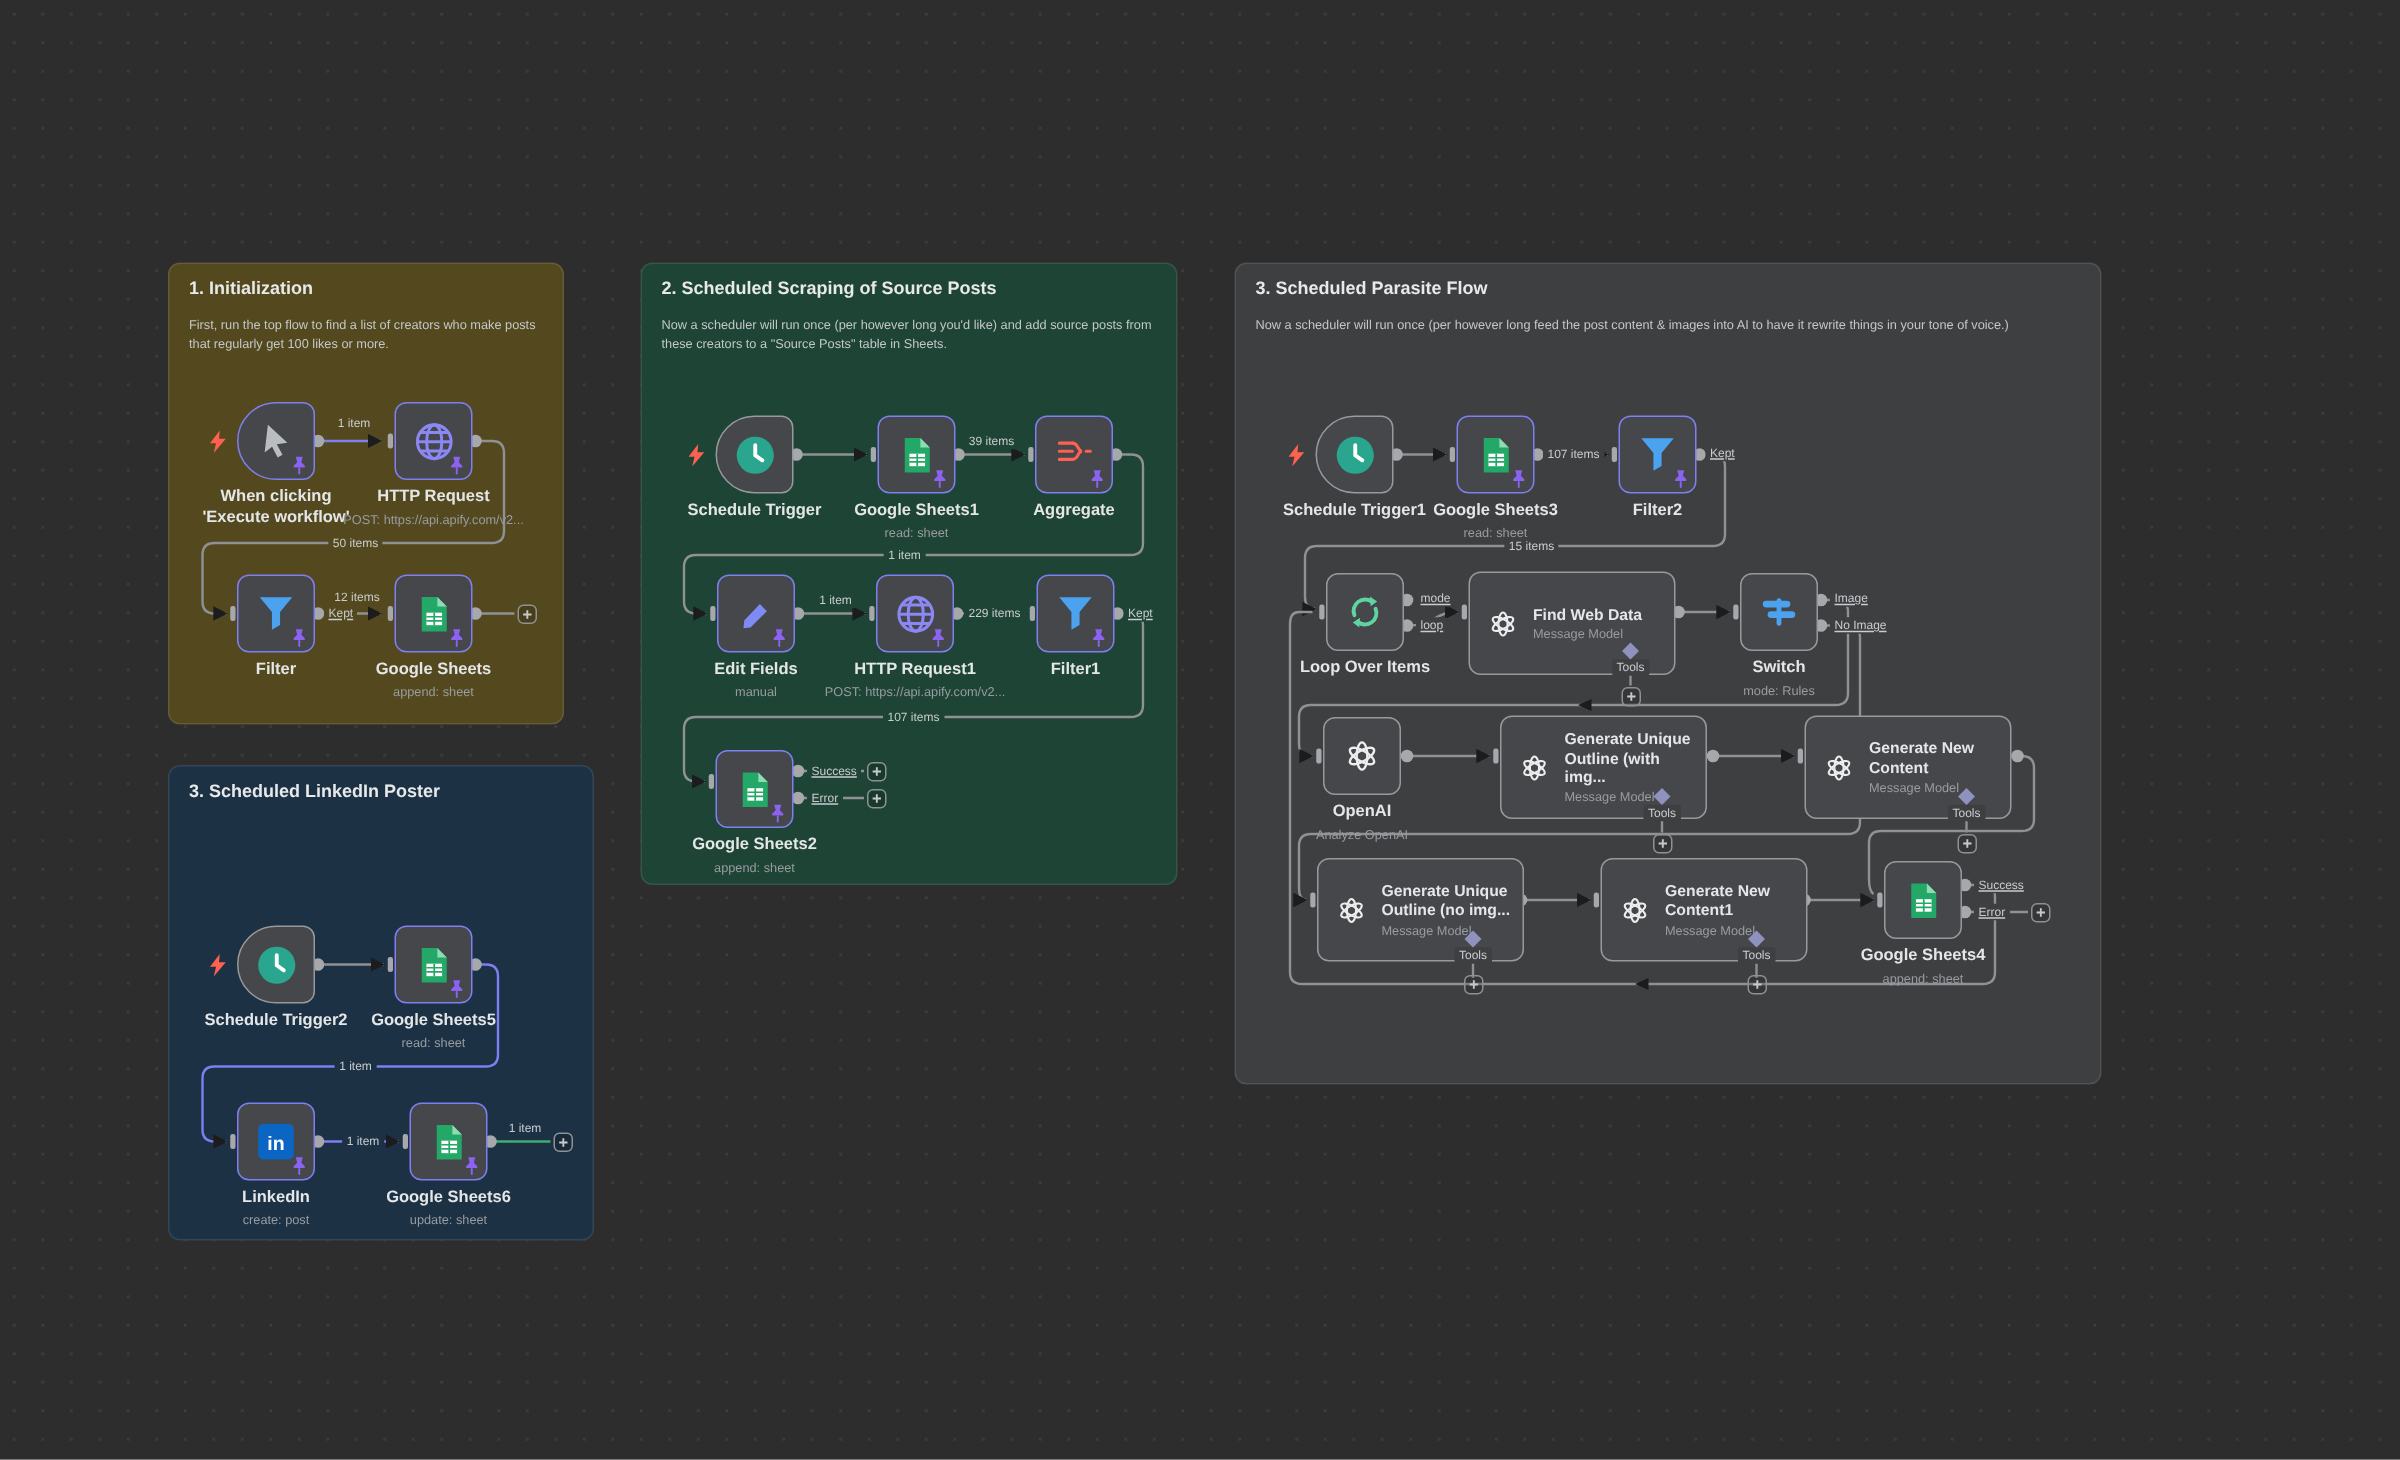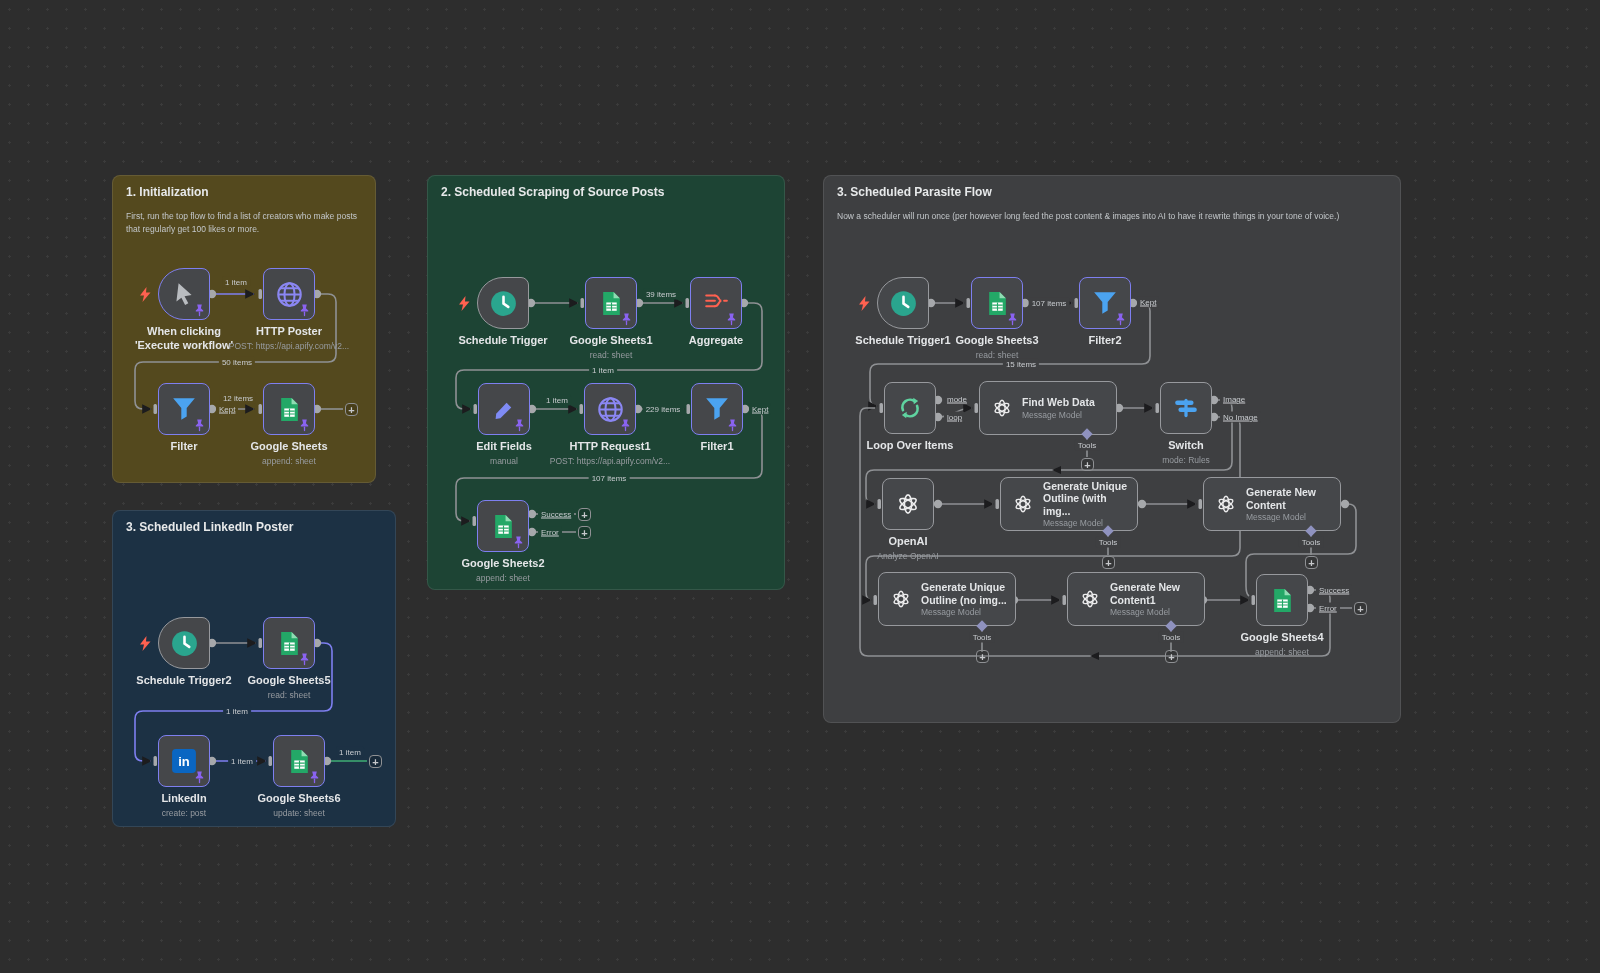--- a/index.html
+++ b/index.html
@@ -13,21 +13,21 @@
   .s-blue{background:#1c3144;}
   .s-gray{background:#3e3f41;}
   .sec-title{position:absolute;left:13px;top:9px;font-size:12px;font-weight:700;color:#e7e9ea;}
   .sec-desc{position:absolute;left:13px;top:34px;font-size:8.5px;line-height:1.5;color:#c3c7ca;}
   svg.wires{position:absolute;left:0;top:0;z-index:2;}
   .node{position:absolute;z-index:3;}
   .nbox{width:52px;height:52px;background:#45474a;border:1.8px solid #97999d;border-radius:8px;
     box-sizing:border-box;display:flex;align-items:center;justify-content:center;position:relative;}
   .pinned .nbox{border-color:#7e7ff0;}
   .trigger .nbox{border-radius:26px 8px 8px 26px;}
-  .wide .nbox{width:138px;height:54px;justify-content:flex-start;gap:9px;padding-left:11px;}
+  .wide .nbox{width:138px;height:69px;justify-content:flex-start;gap:9px;padding-left:11px;}
   .pin{position:absolute;right:4px;bottom:2px;width:11px;height:13px;}
   .nl{position:absolute;top:57px;left:50%;transform:translateX(-50%);width:150px;text-align:center;}
   .nt{font-size:11px;font-weight:600;color:#e4e6e8;line-height:1.25;}
   .ns{font-size:8.5px;color:#989ca1;margin-top:2px;white-space:nowrap;}
   .wt{text-align:left;}
   .wt .nt{font-size:10.5px;line-height:1.2;width:92px;}
   .wt .ns{margin-top:1px;}
   .wlabel{position:absolute;z-index:4;font-size:8px;color:#c9ccd0;padding:1px 3px;border-radius:2px;
     transform:translate(-50%,-50%);white-space:nowrap;}
   .lft{transform:translate(0,-50%);text-decoration:underline;}
@@ -42,20 +42,21 @@
 <body>
 
 <div class="canvas">
 
   <div class="section s-olive" style="left:112px;top:175px;width:262px;height:306px">
     <div class="sec-title">1. Initialization</div>
     <div class="sec-desc" style="width:232px">First, run the top flow to find a list of creators who make posts that regularly get 100 likes or more.</div>
   </div>
   <div class="section s-green" style="left:427px;top:175px;width:356px;height:413px">
     <div class="sec-title">2. Scheduled Scraping of Source Posts</div>
+    <div class="sec-desc" style="width:330px">Now a scheduler will run once (per however long you'd like) and add source posts from these creators to a "Source Posts" table in Sheets.</div>
   </div>
   <div class="section s-blue" style="left:112px;top:510px;width:282px;height:315px">
     <div class="sec-title">3. Scheduled LinkedIn Poster</div>
   </div>
   <div class="section s-gray" style="left:823px;top:175px;width:576px;height:546px">
     <div class="sec-title">3. Scheduled Parasite Flow</div>
     <div class="sec-desc" style="width:556px">Now a scheduler will run once (per however long feed the post content &amp; images into AI to have it rewrite things in your tone of voice.)</div>
   </div>
 
   <svg class="wires" width="1600" height="973">
@@ -264,21 +265,21 @@
   <div class="node pinned" style="left:263px;top:268px">
     <div class="nbox">
         <svg width="27" height="27">
           <use href="#i-globe"></use>
         </svg>
       <svg class="pin">
           <use href="#i-pin"></use>
         </svg>
       </div>
     <div class="nl">
-        <div class="nt">HTTP Poster</div>
+        <div class="nt">HTTP Request</div>
       <div class="ns">POST: https://api.apify.com/v2...</div>
       </div>
   </div>
   <div class="node pinned" style="left:158px;top:383px">
     <div class="nbox">
         <svg width="26" height="26">
           <use href="#i-funnel"></use>
         </svg>
       <svg class="pin">
           <use href="#i-pin"></use>

